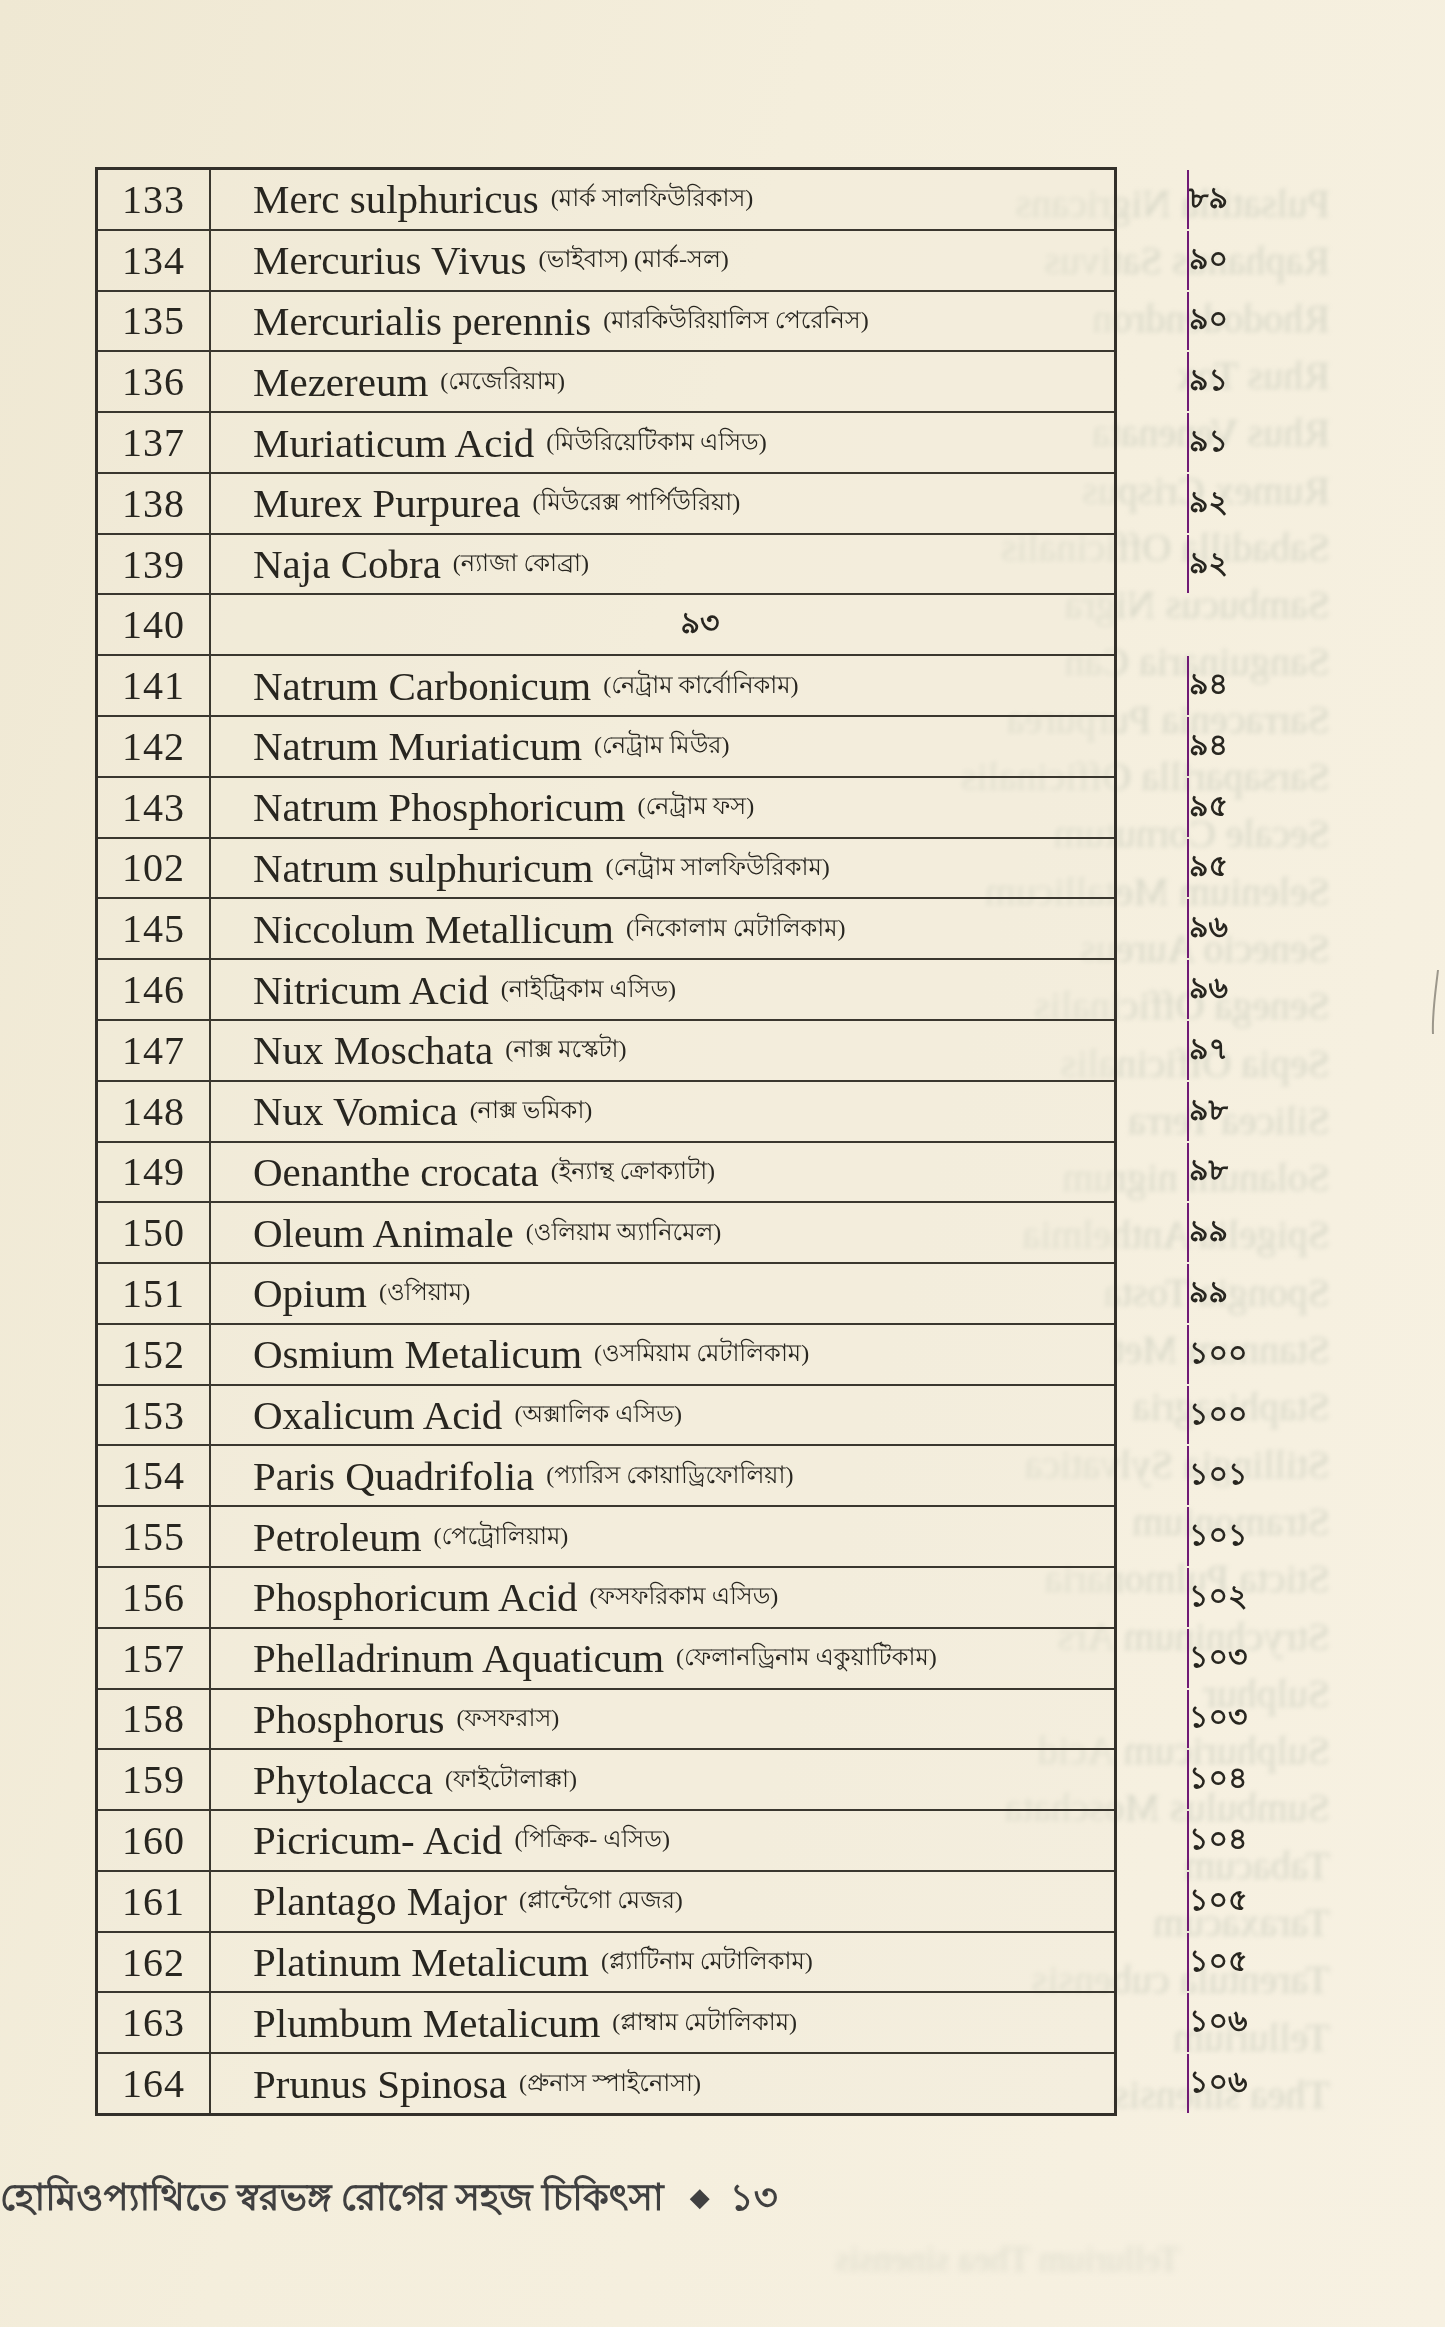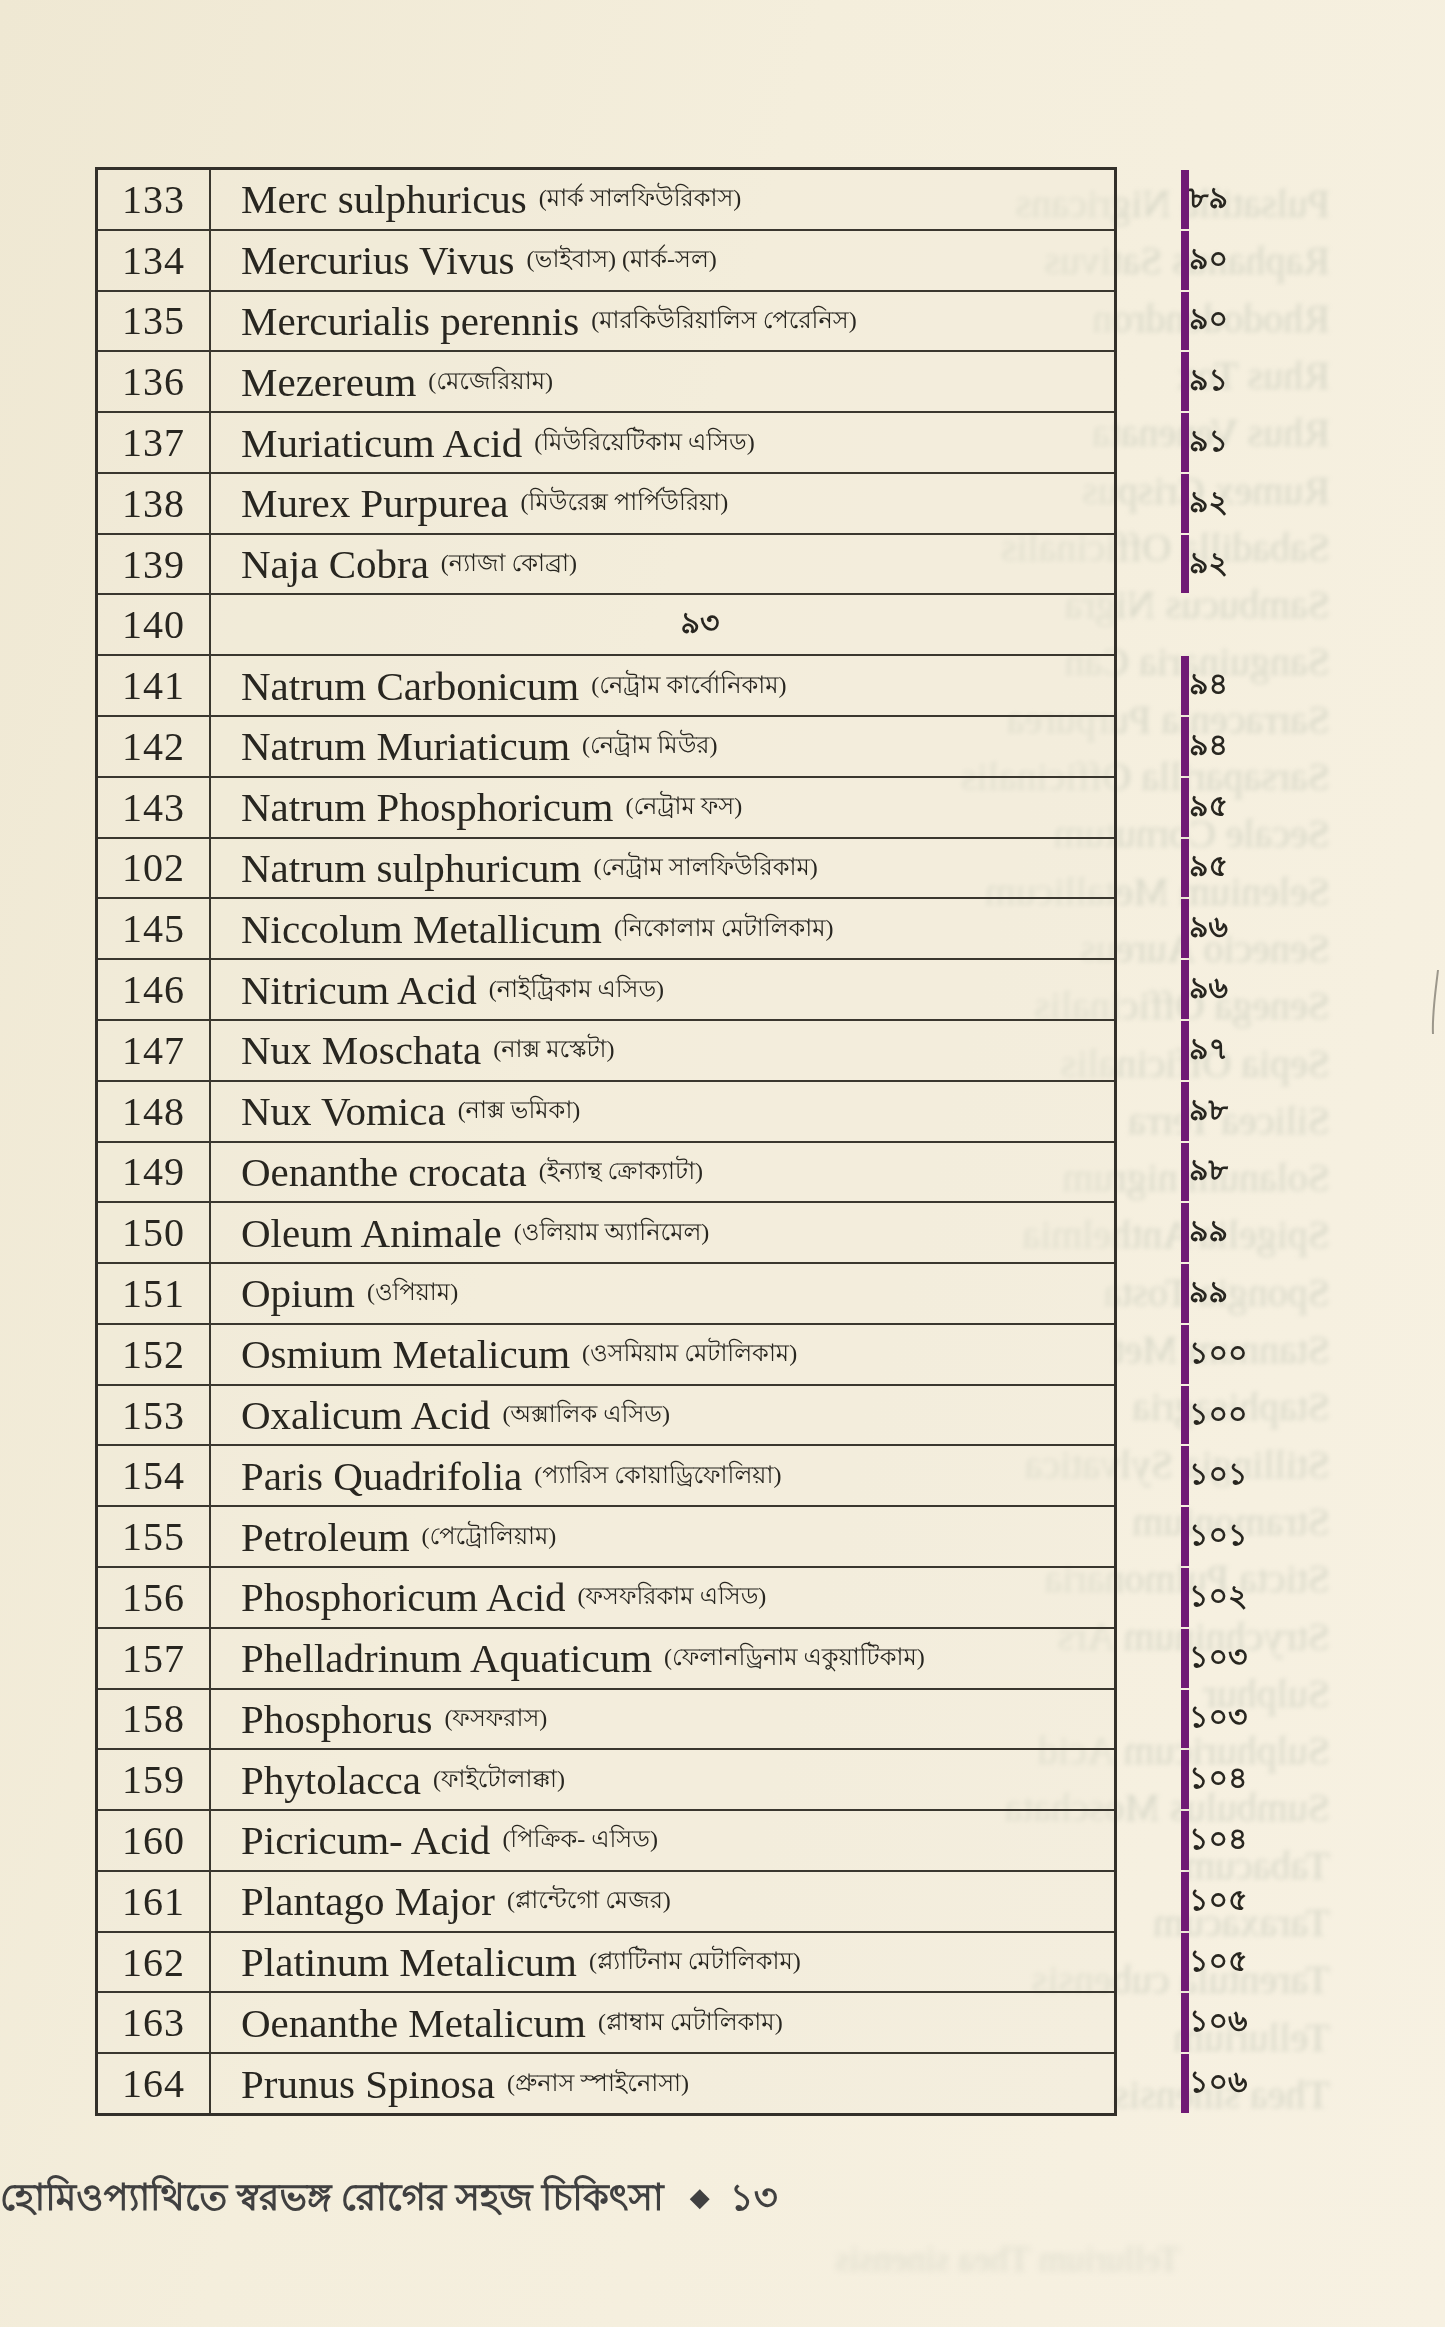--- a/index.html
+++ b/index.html
@@ -58,22 +58,22 @@
   }
   .t-row:last-child { border-bottom: none; }
   .cell { display: flex; align-items: center; box-sizing: border-box; }
   .c-serial {
     justify-content: center;
     border-right: 2px solid #3a372f;
     font-size: 40px;
     letter-spacing: 1px;
   }
   .c-name {
-    border-right: 8px solid #701a75;
-    padding-left: 30px;
+    border-right: 2px solid #701a75;
+    padding-left: 42px;
     font-size: 41px;
     white-space: nowrap;
     overflow: hidden;
     text-align: right;
   }
   .c-name .bn { margin-left: 12px; font-size: 24px; }
   .c-page {
     justify-content: center;
     font-size: 30px;
     font-weight: bold;
@@ -492,21 +492,21 @@
         </div>
         <div class="cell c-page">
           <span>১০৫</span>
         </div>
       </div>
       <div class="t-row">
         <div class="cell c-serial">
           <span>163</span>
         </div>
         <div class="cell c-name">
-          <span class="en">Oenanthe Metalicum</span>
+          <span class="en">Plumbum Metalicum</span>
           <span class="bn">(প্লাম্বাম মেটালিকাম)</span>
         </div>
         <div class="cell c-page">
           <span>১০৬</span>
         </div>
       </div>
       <div class="t-row">
         <div class="cell c-serial">
           <span>164</span>
         </div>

